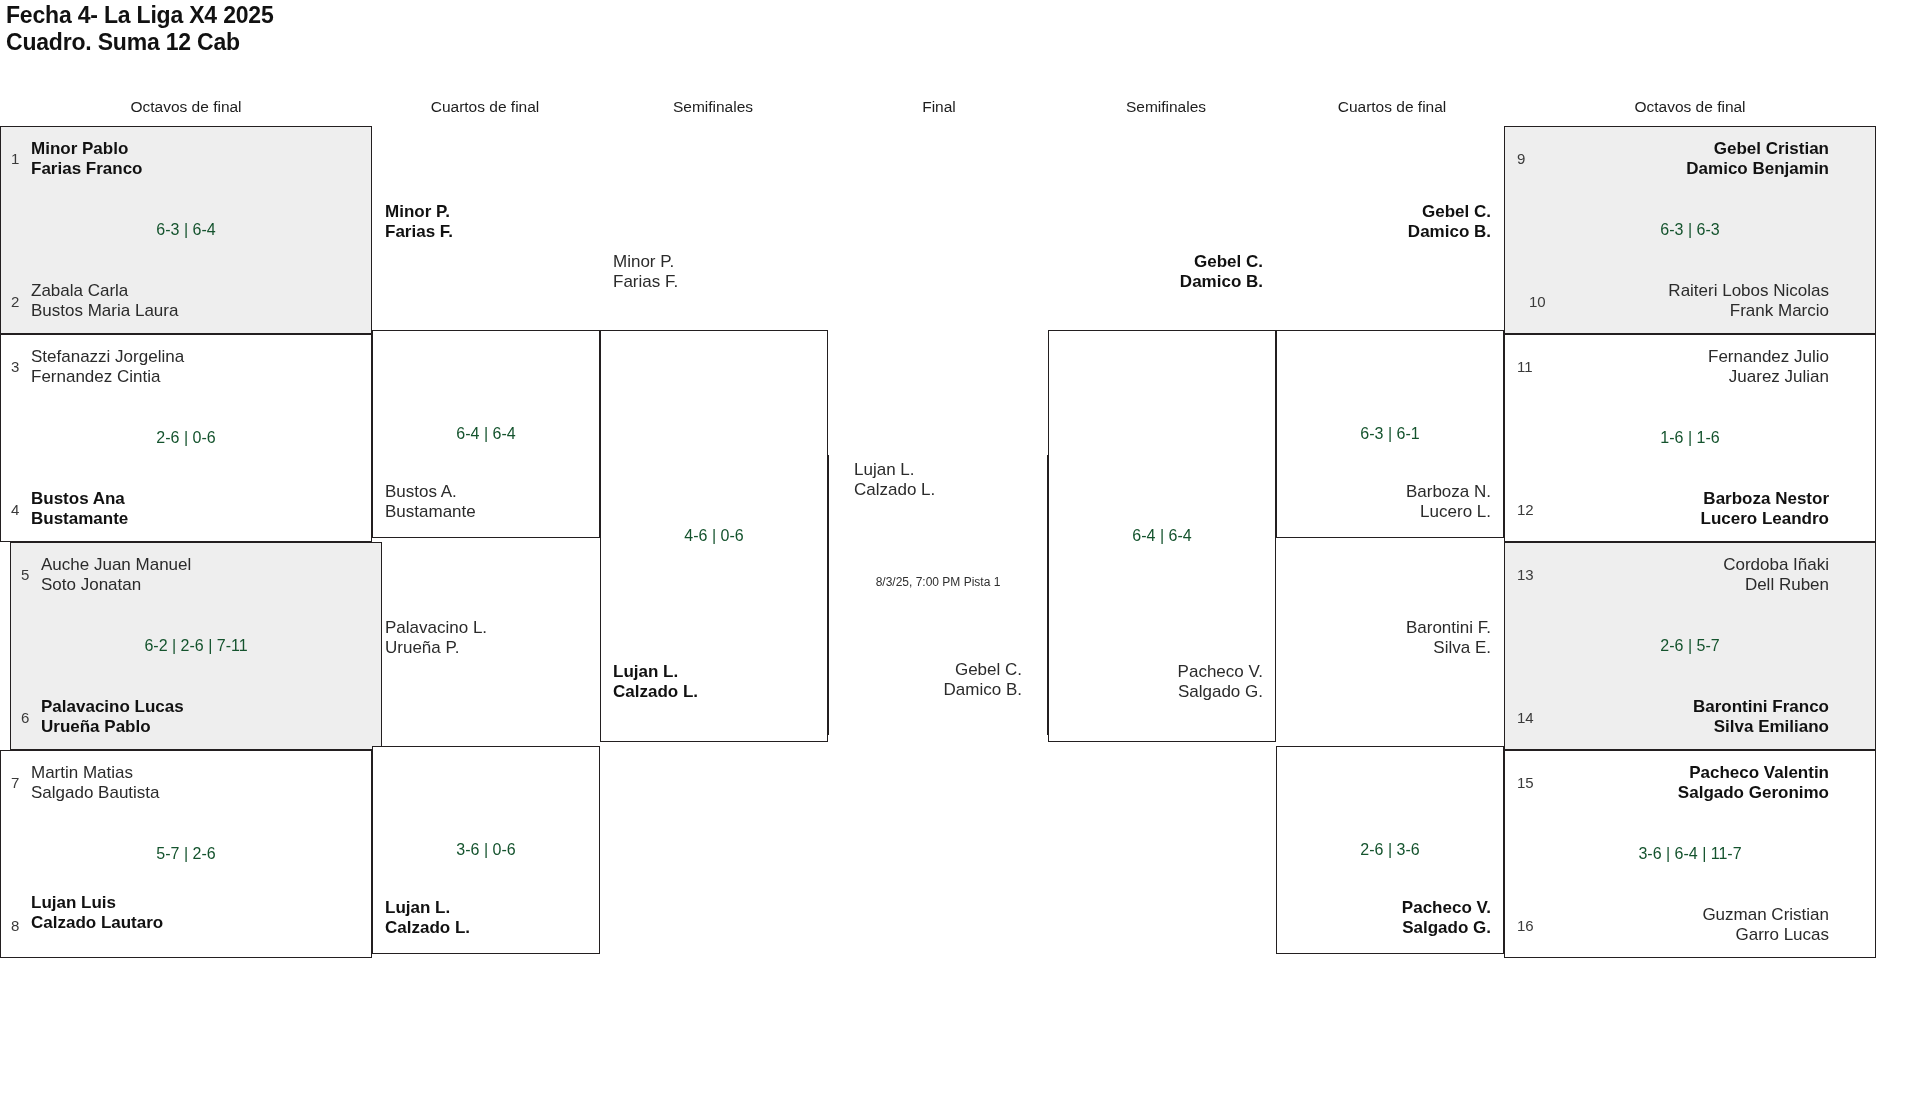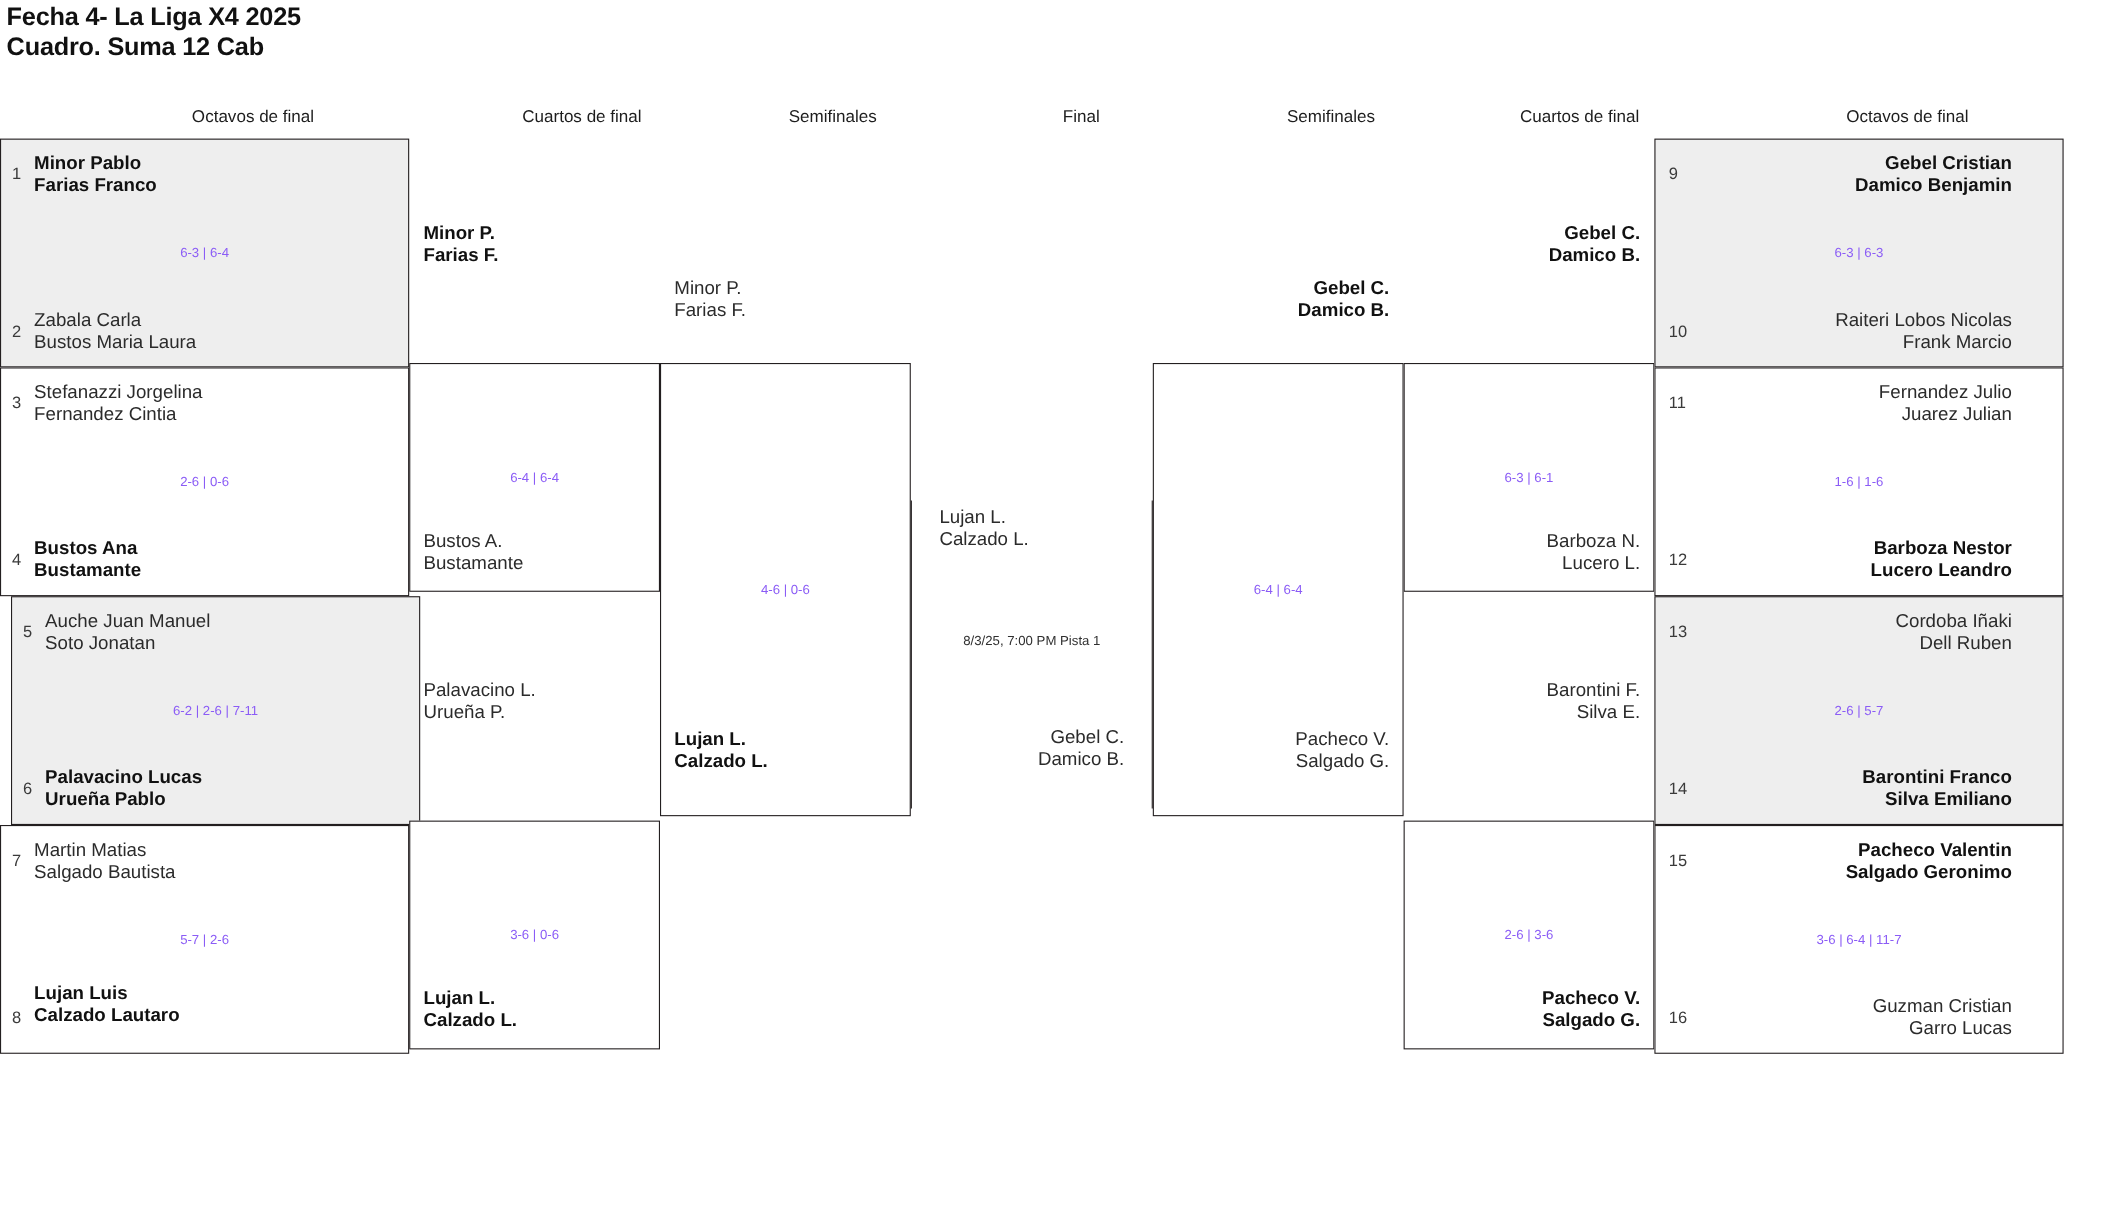--- a/index.html
+++ b/index.html
@@ -22,21 +22,20 @@
     position: absolute; right: 14px; top: 6px;
     width: 210px; height: 56px;
   }
 
   
   .round-head {
     position: absolute; top: 98px;
     font-size: 15.5px; font-weight: 400; color: #1d1d1d;
     text-align: center; white-space: nowrap;
     transform: translateX(-50%);
-    margin-left: 44px;
   }
 
   
   .match {
     position: absolute;
     border: 1px solid #231f20;
     background: #ffffff;
   }
   .match.shaded { background: #eeeeee; }
 
@@ -47,21 +46,21 @@
   }
   .team {
     position: absolute;
     font-size: 17px; line-height: 1.17;
     color: #2b2b2b; white-space: nowrap;
   }
   .team.win { font-weight: 700; color: #111; }
   .team.right { text-align: right; }
   .score {
     position: absolute;
-    font-size: 12px; color: #8b5cf6; white-space: nowrap;
+    font-size: 16px; color: #14532d; white-space: nowrap;
   }
   .sched {
     position: absolute;
     font-size: 12px; color: #2f2f2f; white-space: nowrap;
   }
   .connector { position: absolute; background: #231f20; }
 </style>
 </head>
 <body>
 
@@ -139,21 +138,21 @@
       <div class="match shaded" style="left: 1504px; top: 126px; width: 372px; height: 208px;">
         <div class="team win right" style="right: 46px; top: 12px;">
           <div>Gebel Cristian</div>
           <div>Damico Benjamin</div>
         </div>
         <div class="team right" style="right: 46px; bottom: 12px;">
           <div>Raiteri Lobos Nicolas</div>
           <div>Frank Marcio</div>
         </div>
         <div class="seed" style="top: 24px; left: 12px;">9</div>
-        <div class="seed" style="bottom: 24px; left: 12px;">10</div>
+        <div class="seed" style="bottom: 24px; left: 24px;">10</div>
         <div class="score" style="left: 0px; right: 0px; top: 50%; text-align: center; transform: translateY(-50%); width: 100%;">6-3 | 6-3</div>
       </div>
       <div class="match" style="left: 1504px; top: 334px; width: 372px; height: 208px;">
         <div class="team right" style="right: 46px; top: 12px;">
           <div>Fernandez Julio</div>
           <div>Juarez Julian</div>
         </div>
         <div class="team win right" style="right: 46px; bottom: 12px;">
           <div>Barboza Nestor</div>
           <div>Lucero Leandro</div>

